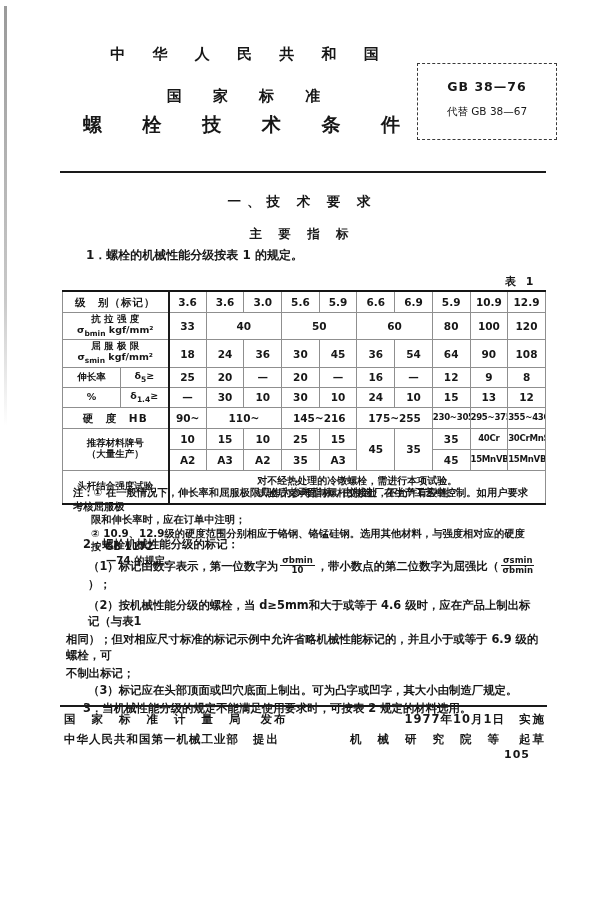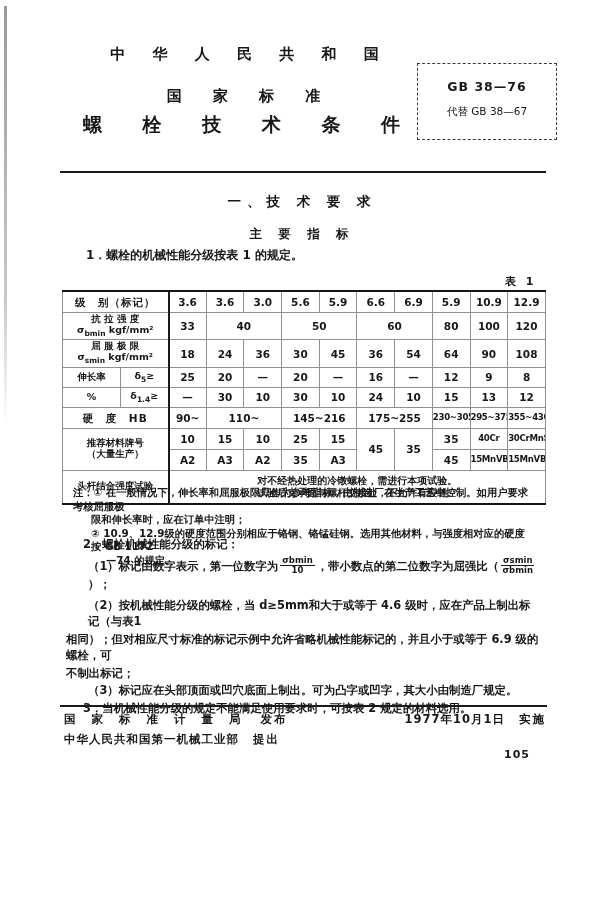--- a/index.html
+++ b/index.html
@@ -253,16 +253,19 @@
       <span class="f-org">国 家 标 准 计 量 局</span><span class="f-gap">发布</span>
     </span>
     <span>
       <span class="f-org2">1977年10月1日</span><span class="f-gap">实施</span>
     </span>
   </div>
   <div class="f-row">
     <span>
       <span class="f-org2">中华人民共和国第一机械工业部</span><span class="f-gap">提出</span>
     </span>
+    <span>
+      <span class="f-org">机 械 研 究 院 等</span><span class="f-gap">起草</span>
+    </span>
   </div>
 </div>
 
 <div class="pagenum">105</div>
 
 </body></html>

